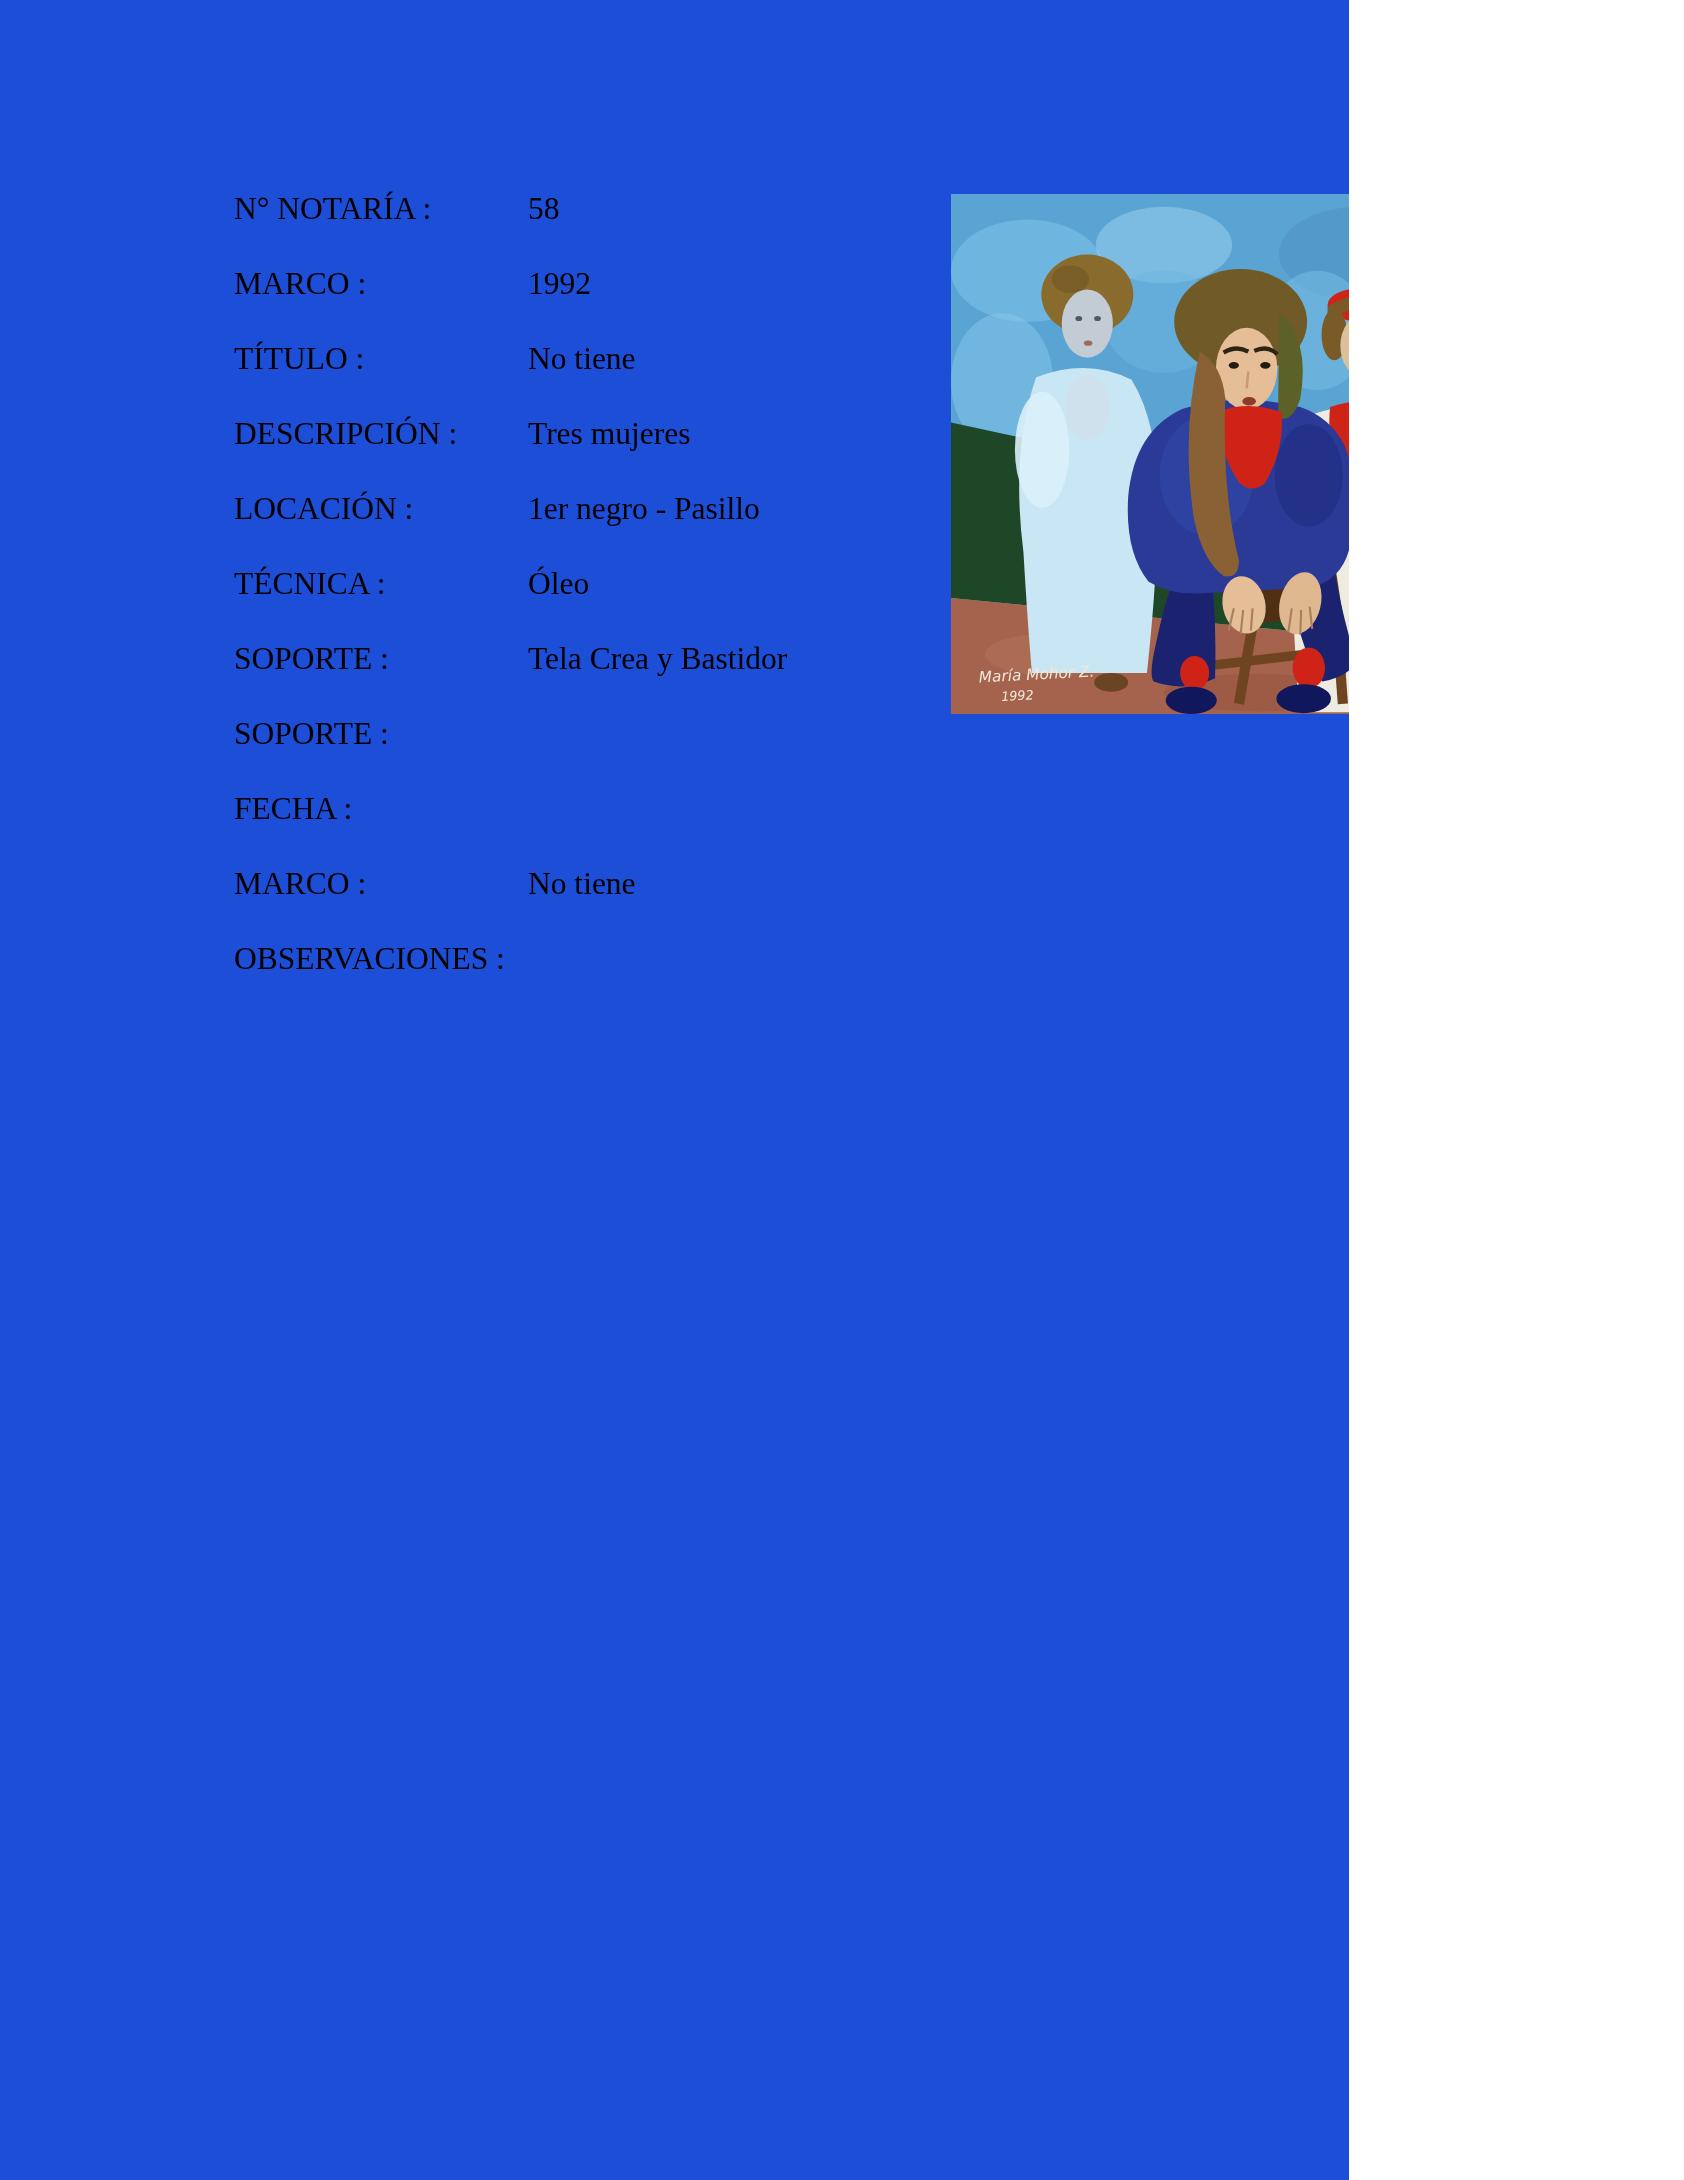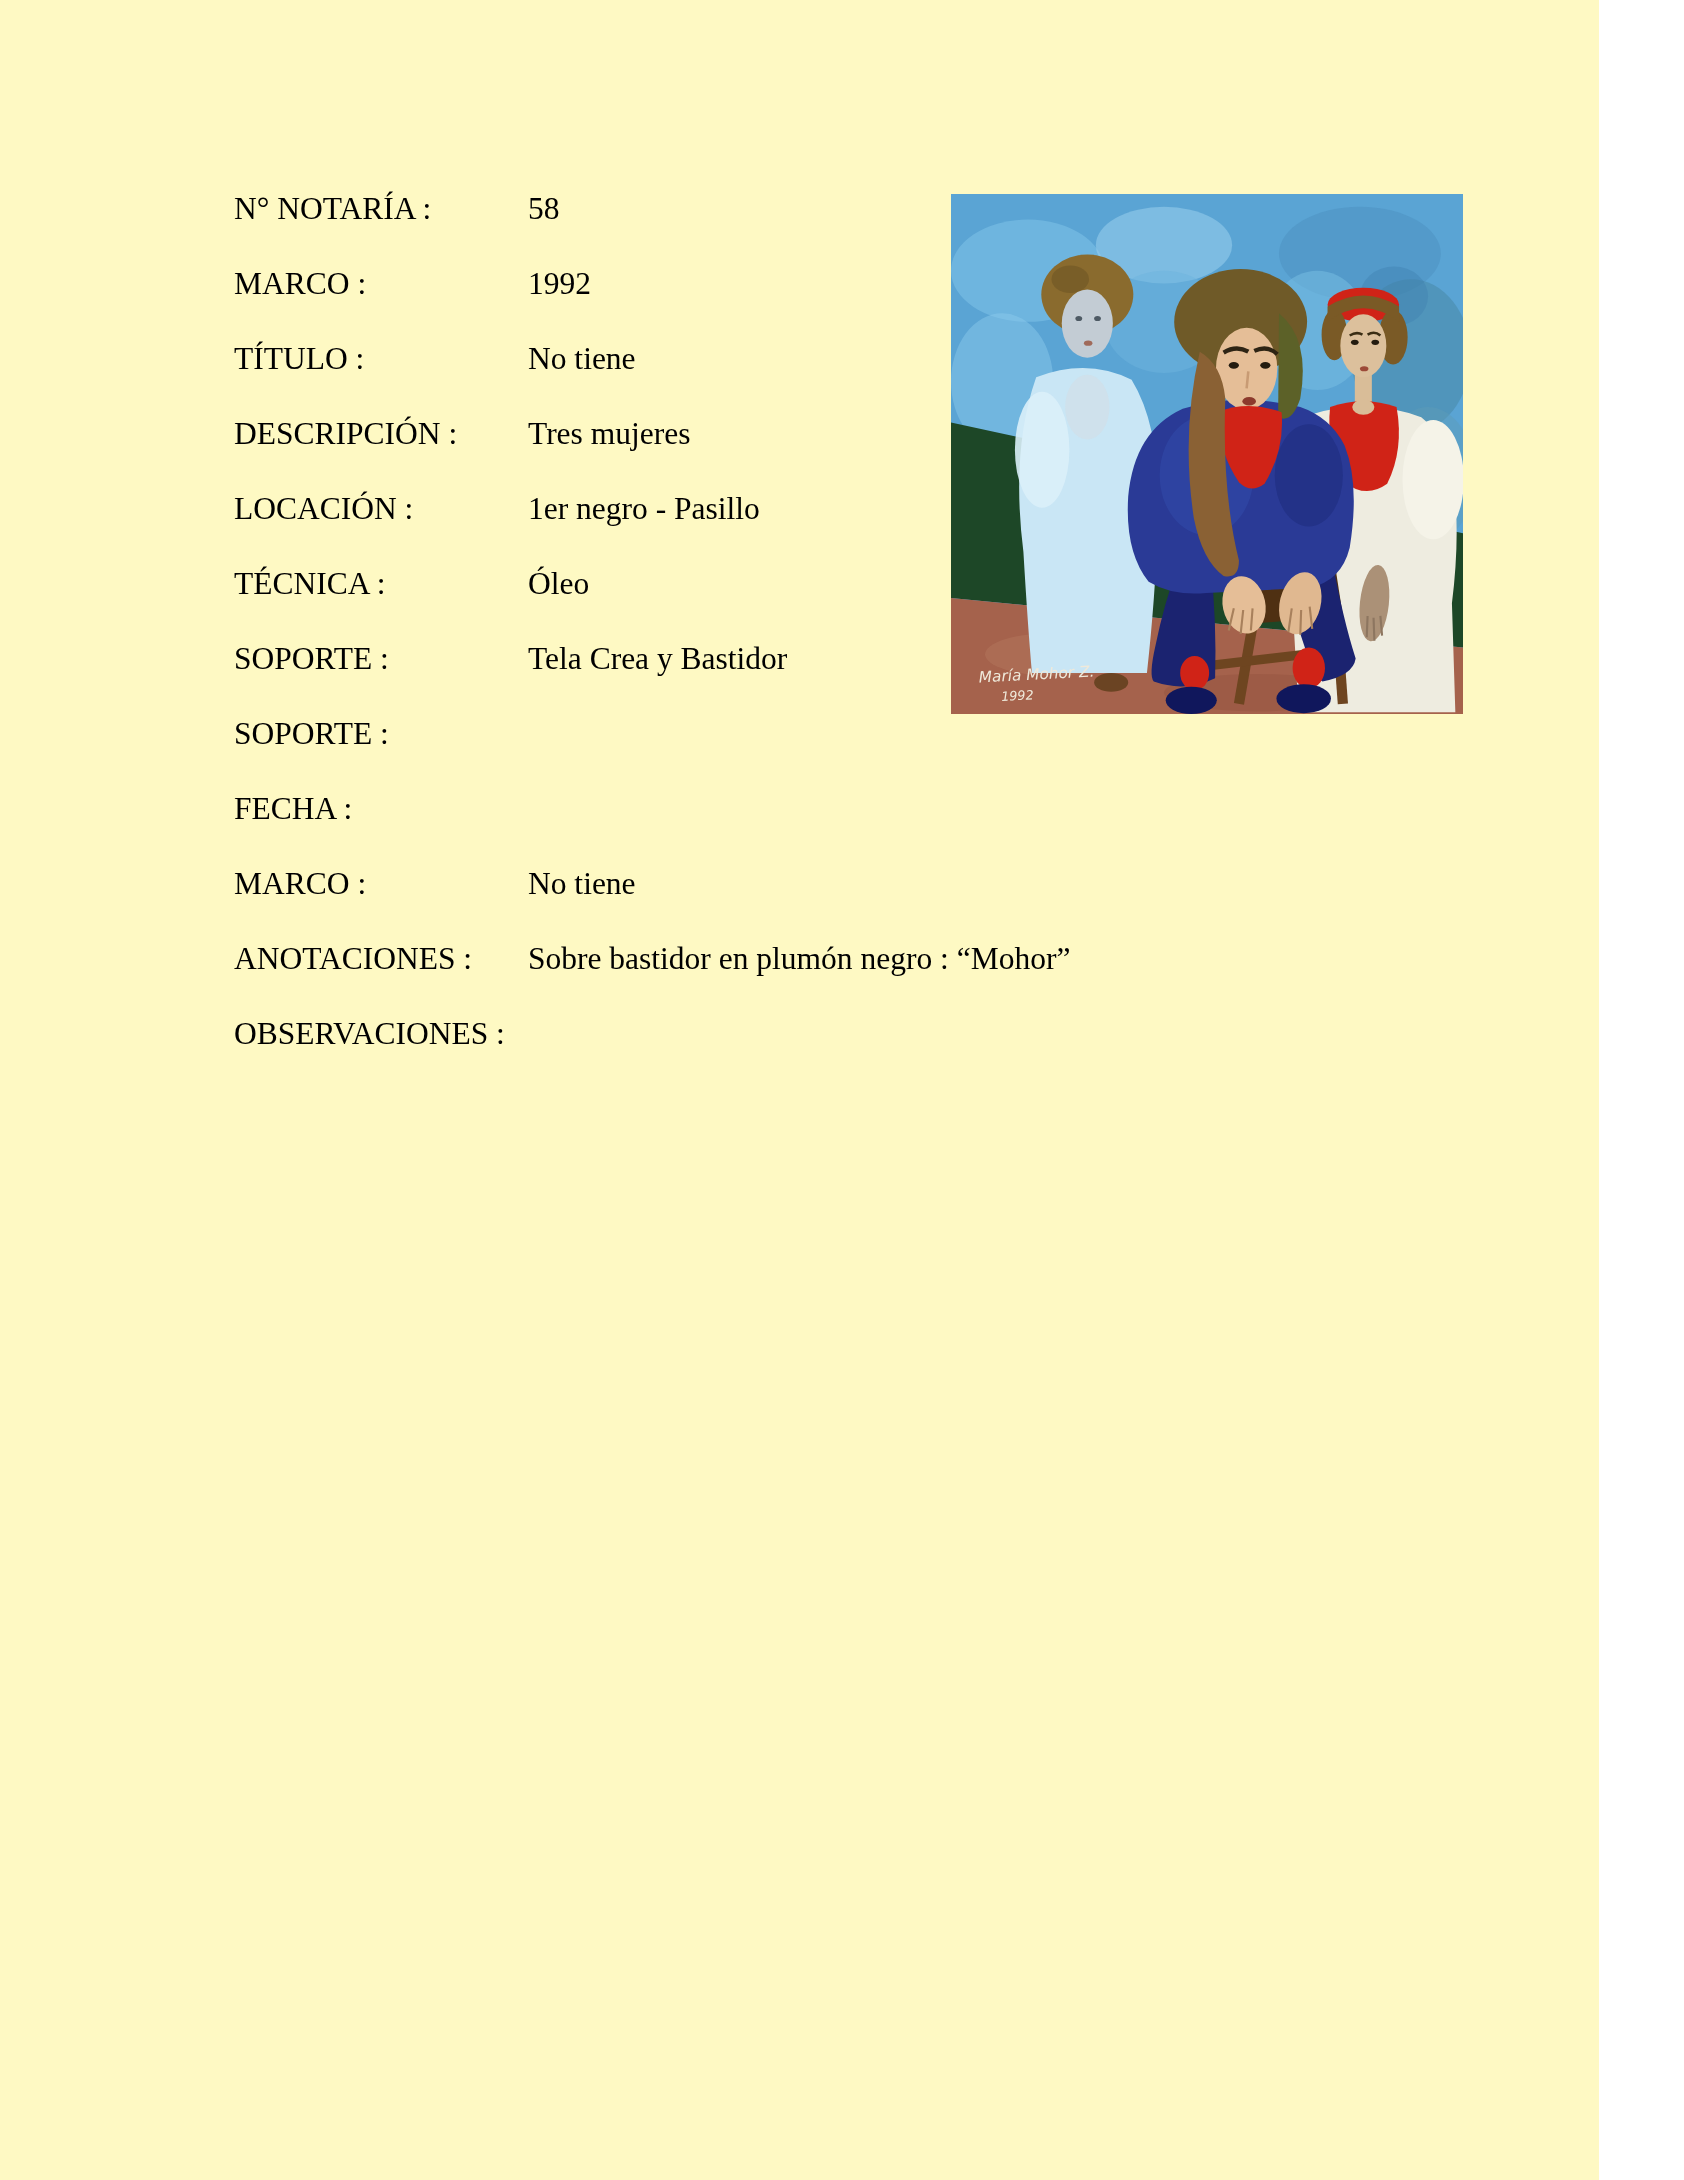--- a/index.html
+++ b/index.html
@@ -1,20 +1,20 @@
 <!DOCTYPE html>
 <html lang="es" style="font-size:13.6px"><head>
 <meta charset="utf-8">
 <style>
   html, body { margin: 0; padding: 0; background: #ffffff; }
   .page {
     position: relative;
-    width: 1599px;
+    width: 1349px;
     height: 2181px;
-    background: #fef9c3;
+    background: #1d4ed8;
     font-family: "Liberation Serif", "DejaVu Serif", serif;
     color: #000000;
     overflow: hidden;
   }
   .fields {
     position: absolute;
     left: 234px;
     top: 171px;
     width: 1380px;
   }
@@ -82,24 +82,20 @@
       <span class="label">SOPORTE :</span>
       <span class="value"></span>
     </div>
     <div class="row">
       <span class="label">FECHA :</span>
       <span class="value"></span>
     </div>
     <div class="row">
       <span class="label">MARCO :</span>
       <span class="value">No tiene</span>
-    </div>
-    <div class="row">
-      <span class="label">ANOTACIONES :</span>
-      <span class="value">Sobre bastidor en plumón negro : “Mohor”</span>
     </div>
     <div class="row">
       <span class="label">OBSERVACIONES :</span>
       <span class="value"></span>
     </div>
   </section>
 
   <figure class="painting" role="img" aria-label="Óleo: tres mujeres, una sentada en taburete de madera">
     <svg viewBox="0 0 601 610" preserveAspectRatio="none">
 

